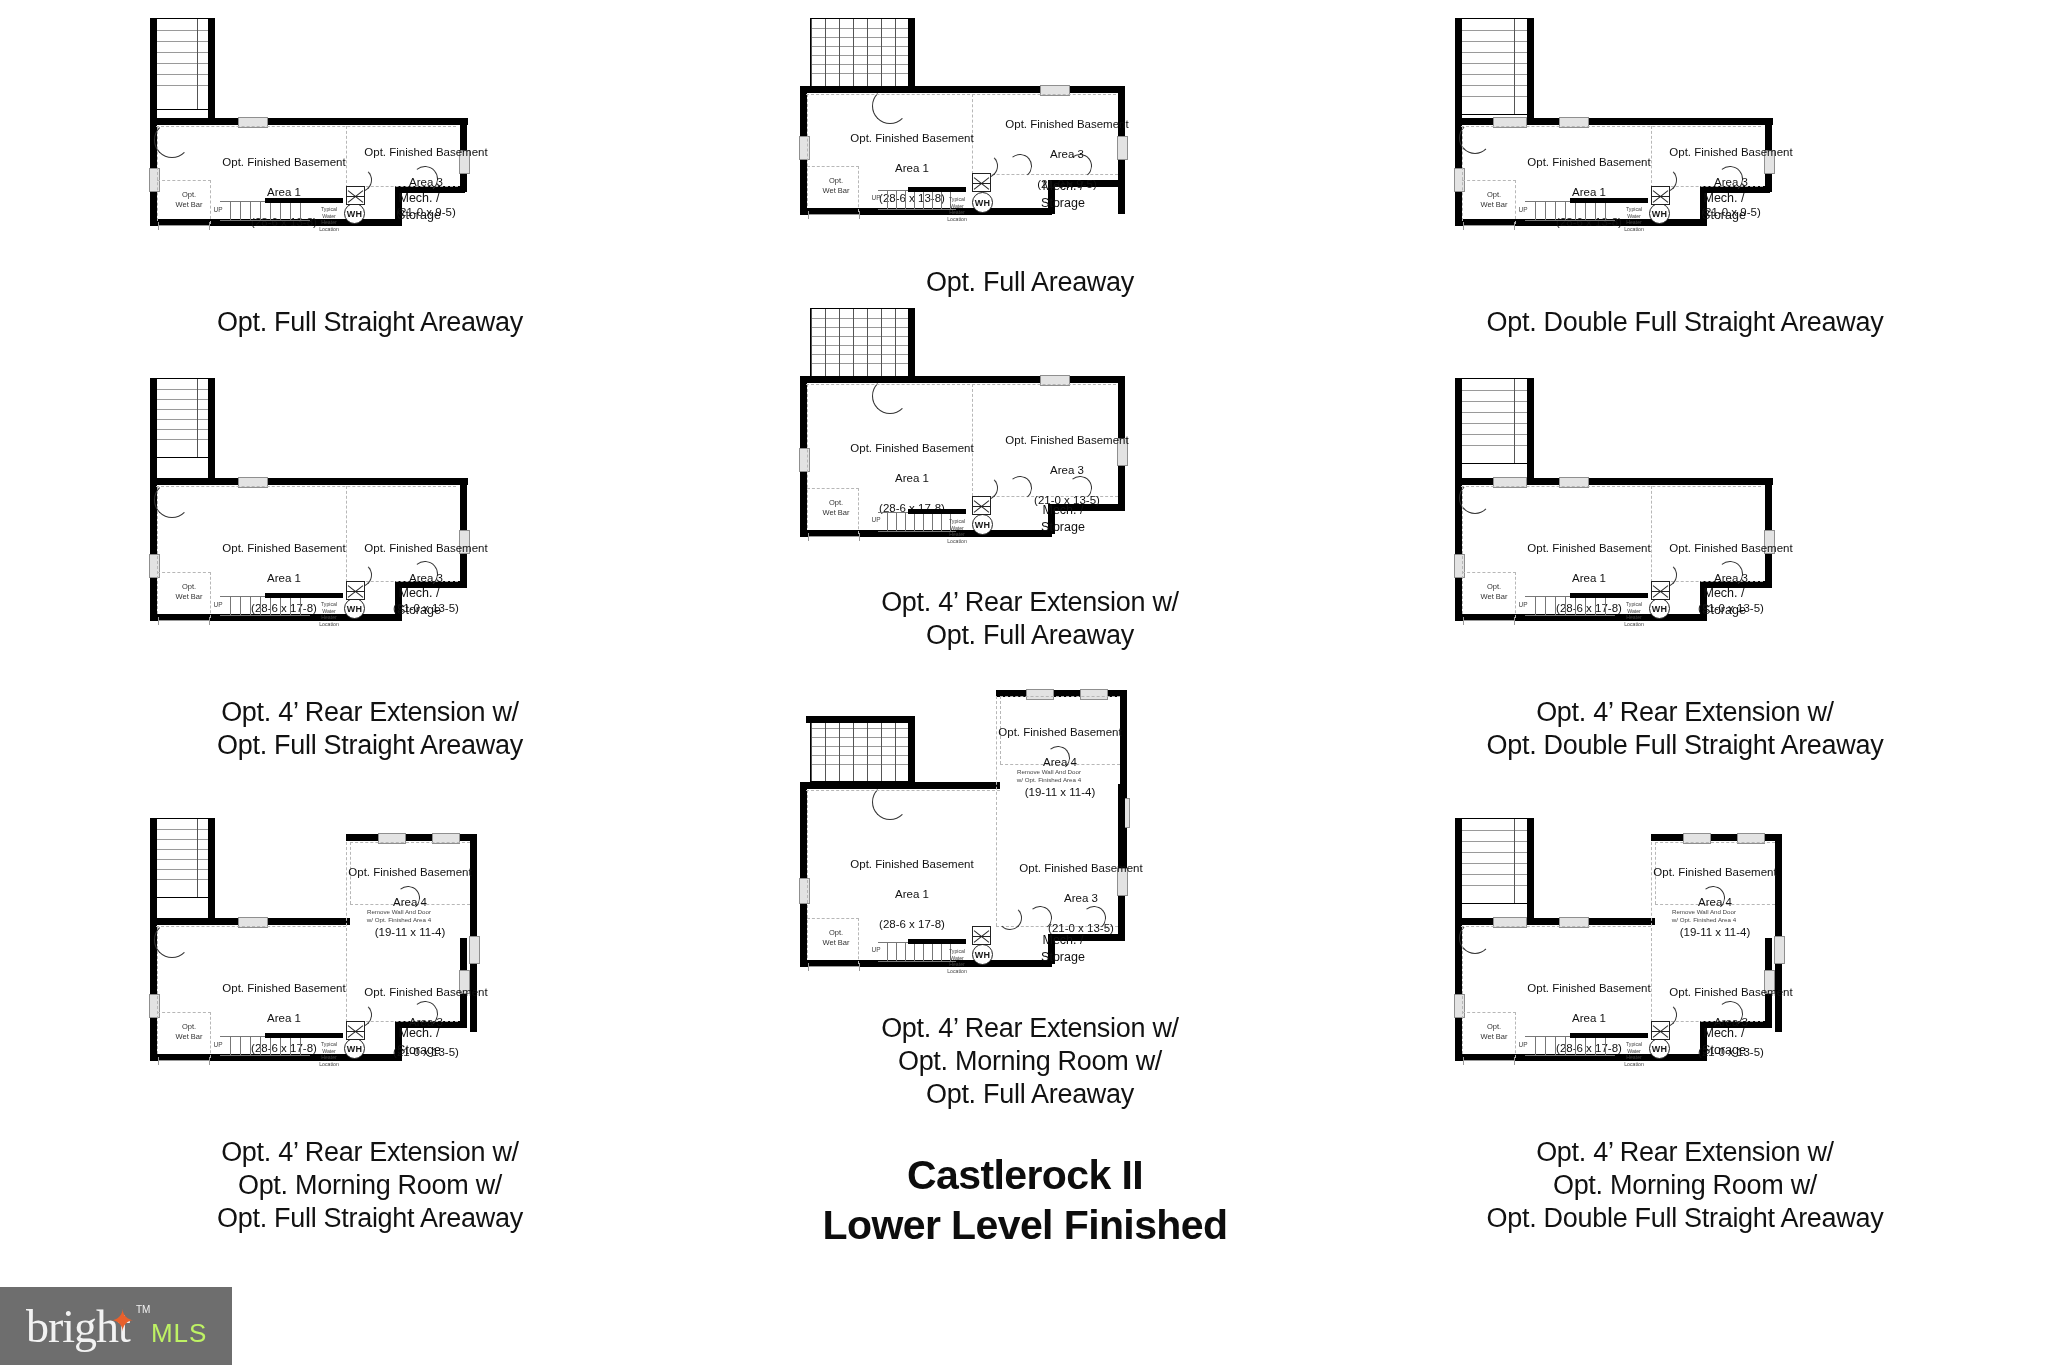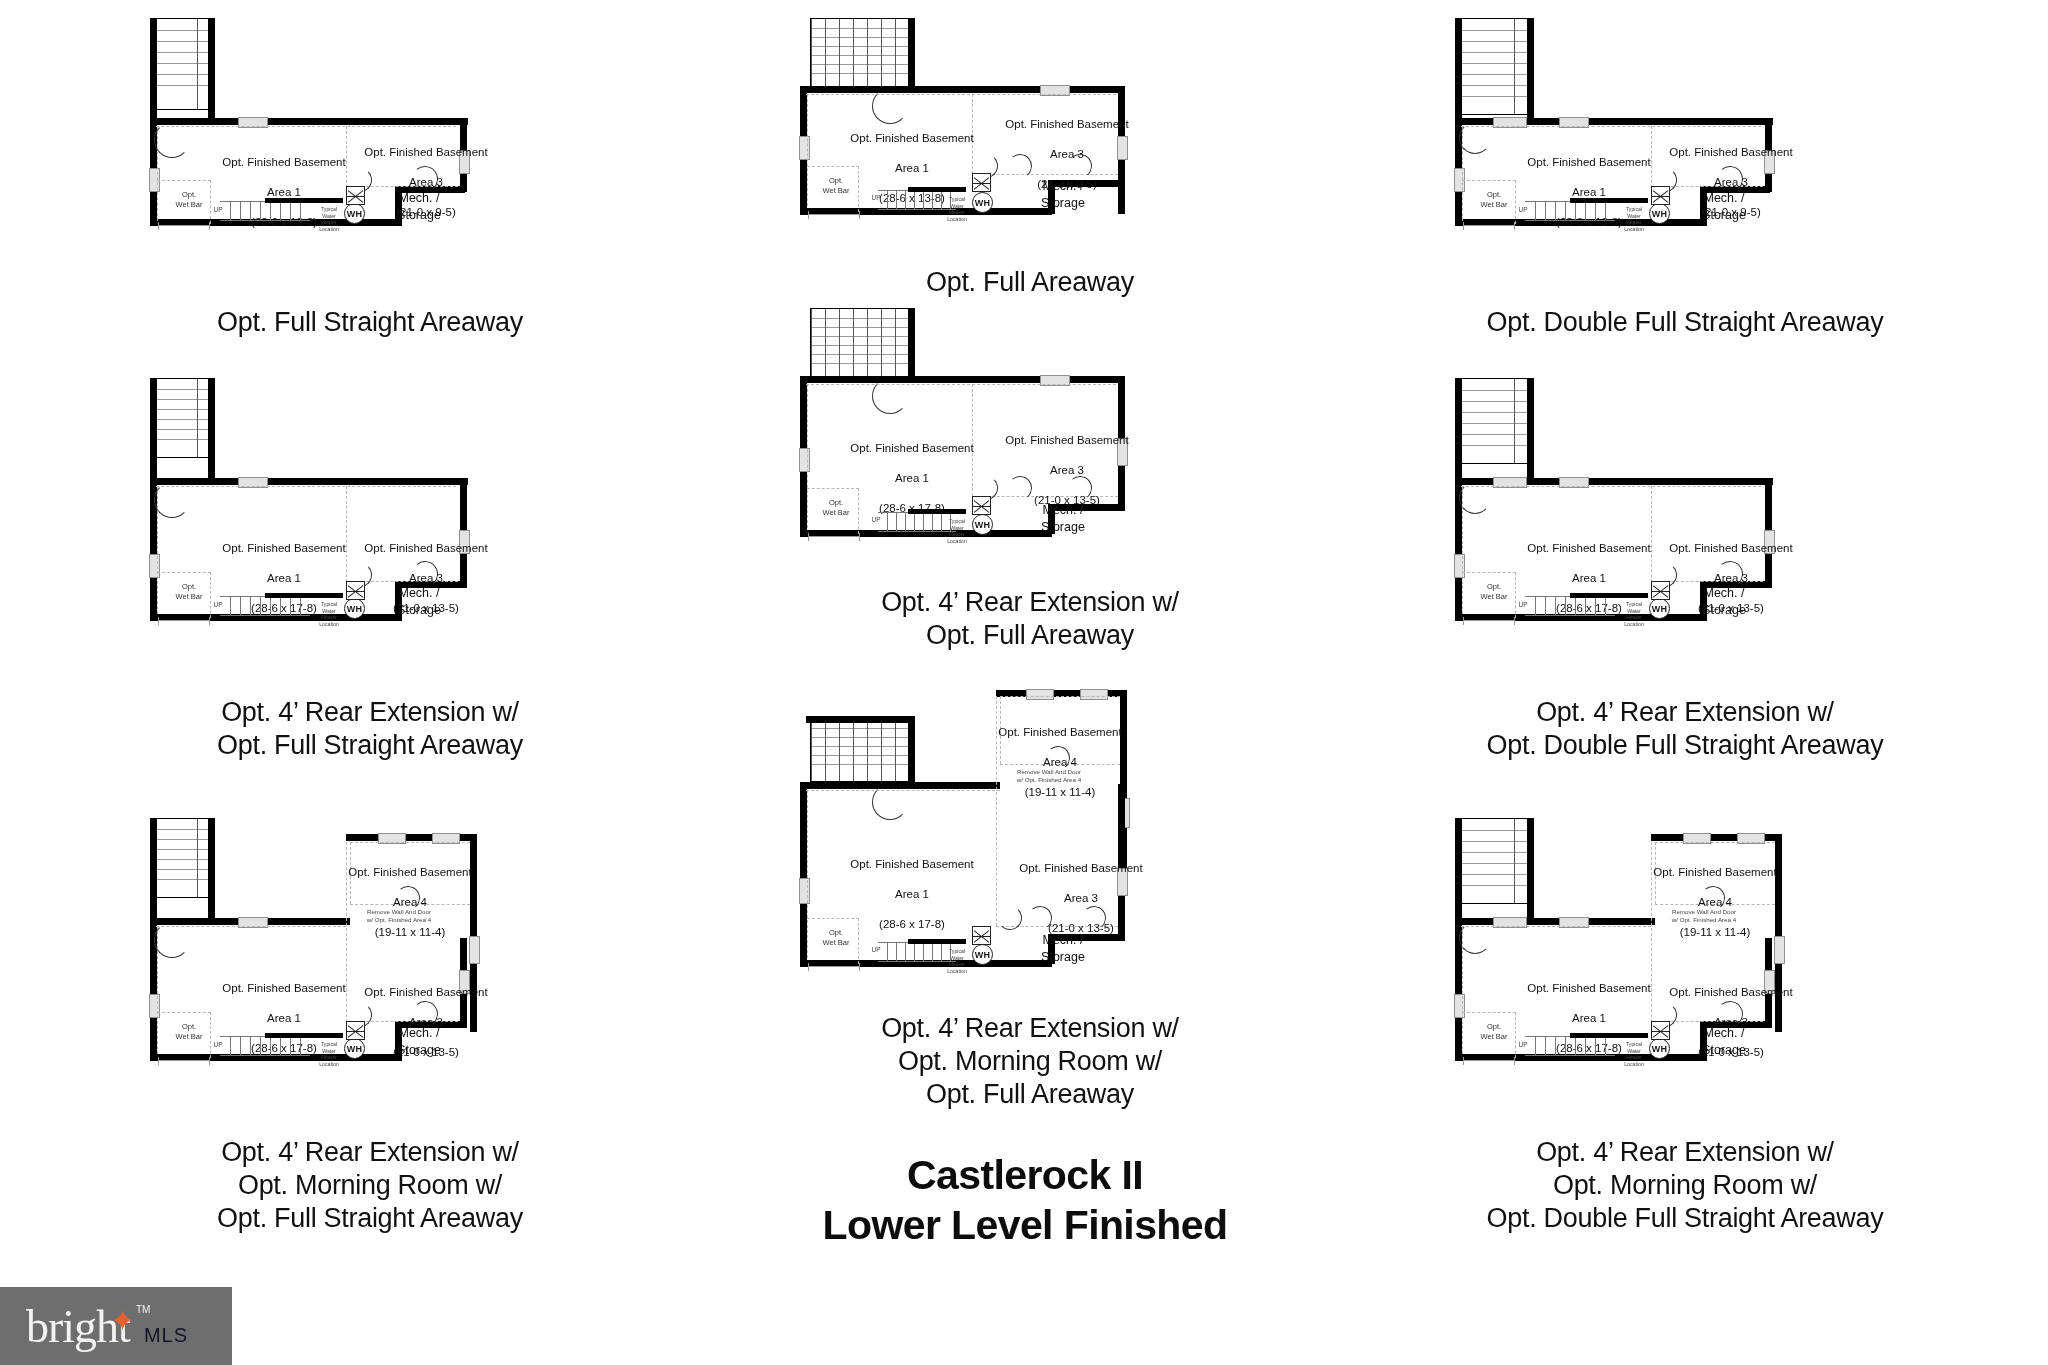--- a/index.html
+++ b/index.html
@@ -73,21 +73,21 @@
 
   
   .title-block{position:absolute;text-align:center;font-weight:700;
      font-size:41px;line-height:1.22;letter-spacing:-0.6px;color:#0d0d0d;white-space:pre-line;}
 
   
   .watermark{position:absolute;left:0;bottom:0;width:232px;height:78px;
      background:#6e6e6e;display:flex;align-items:center;text-align:right;}
   .wm-inner{position:relative;padding-left:26px;display:flex;align-items:baseline;}
   .wm-bright{font-family:"Liberation Serif", serif;font-size:46px;color:#f2f2f2;letter-spacing:-1px;}
-  .wm-mls{font-size:20px;color:#0f172a;letter-spacing:1px;margin-left:14px;}
+  .wm-mls{font-size:26px;color:#bef264;letter-spacing:1px;margin-left:21px;}
   .wm-star{position:absolute;left:110px;top:6px;color:#e8602c;font-size:30px;line-height:1;}
   .wm-tm{position:absolute;left:136px;top:4px;color:#f2f2f2;font-size:10px;}
 </style>
 </head>
 <body>
 
 <div class="sheet">
 
   <div class="plan" style="left:150px;top:18px;width:440px;height:210px;">
     <div class="plan-art">

